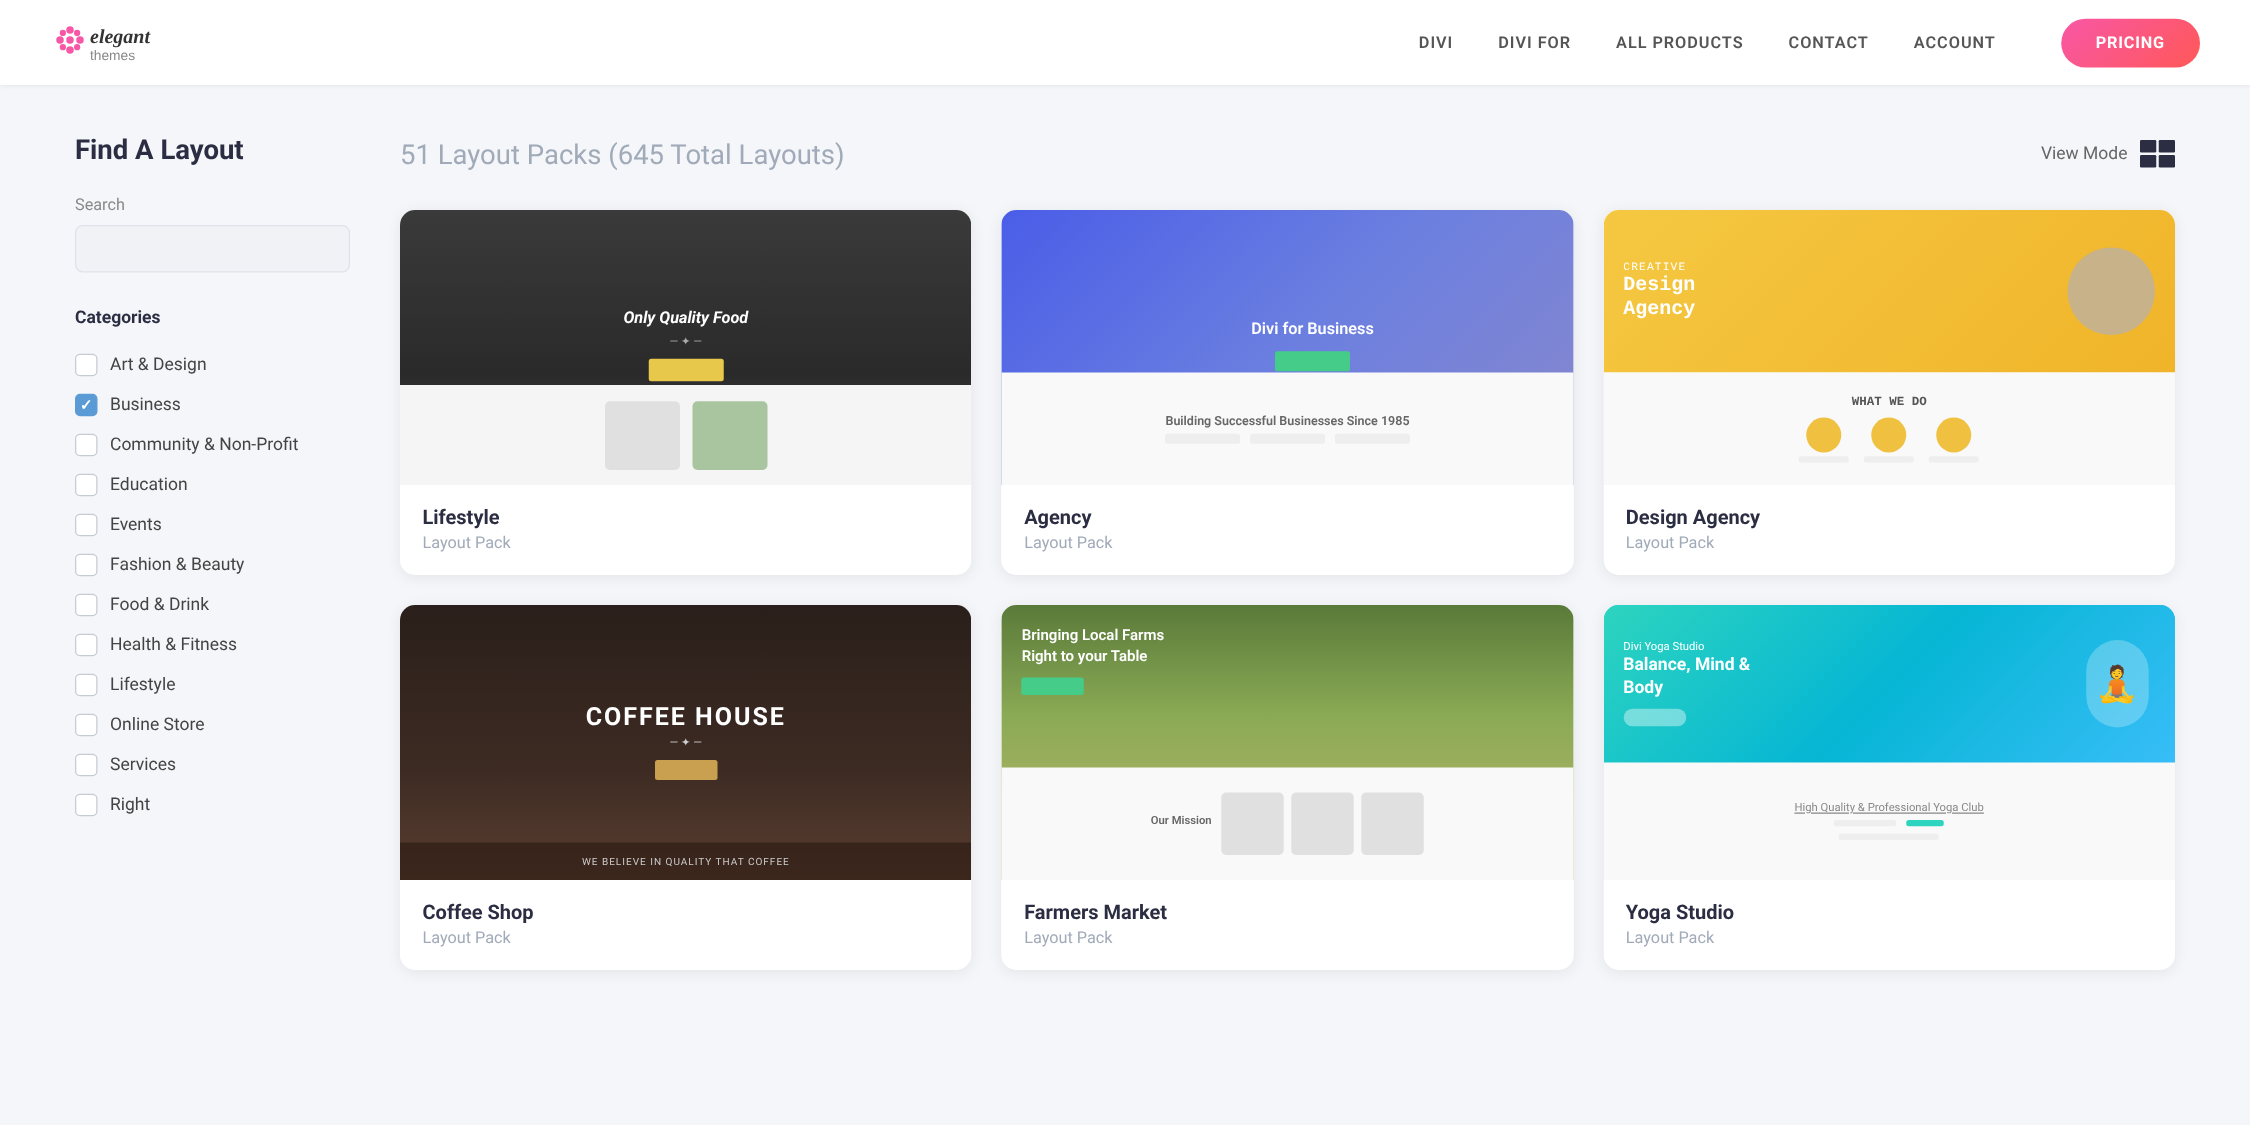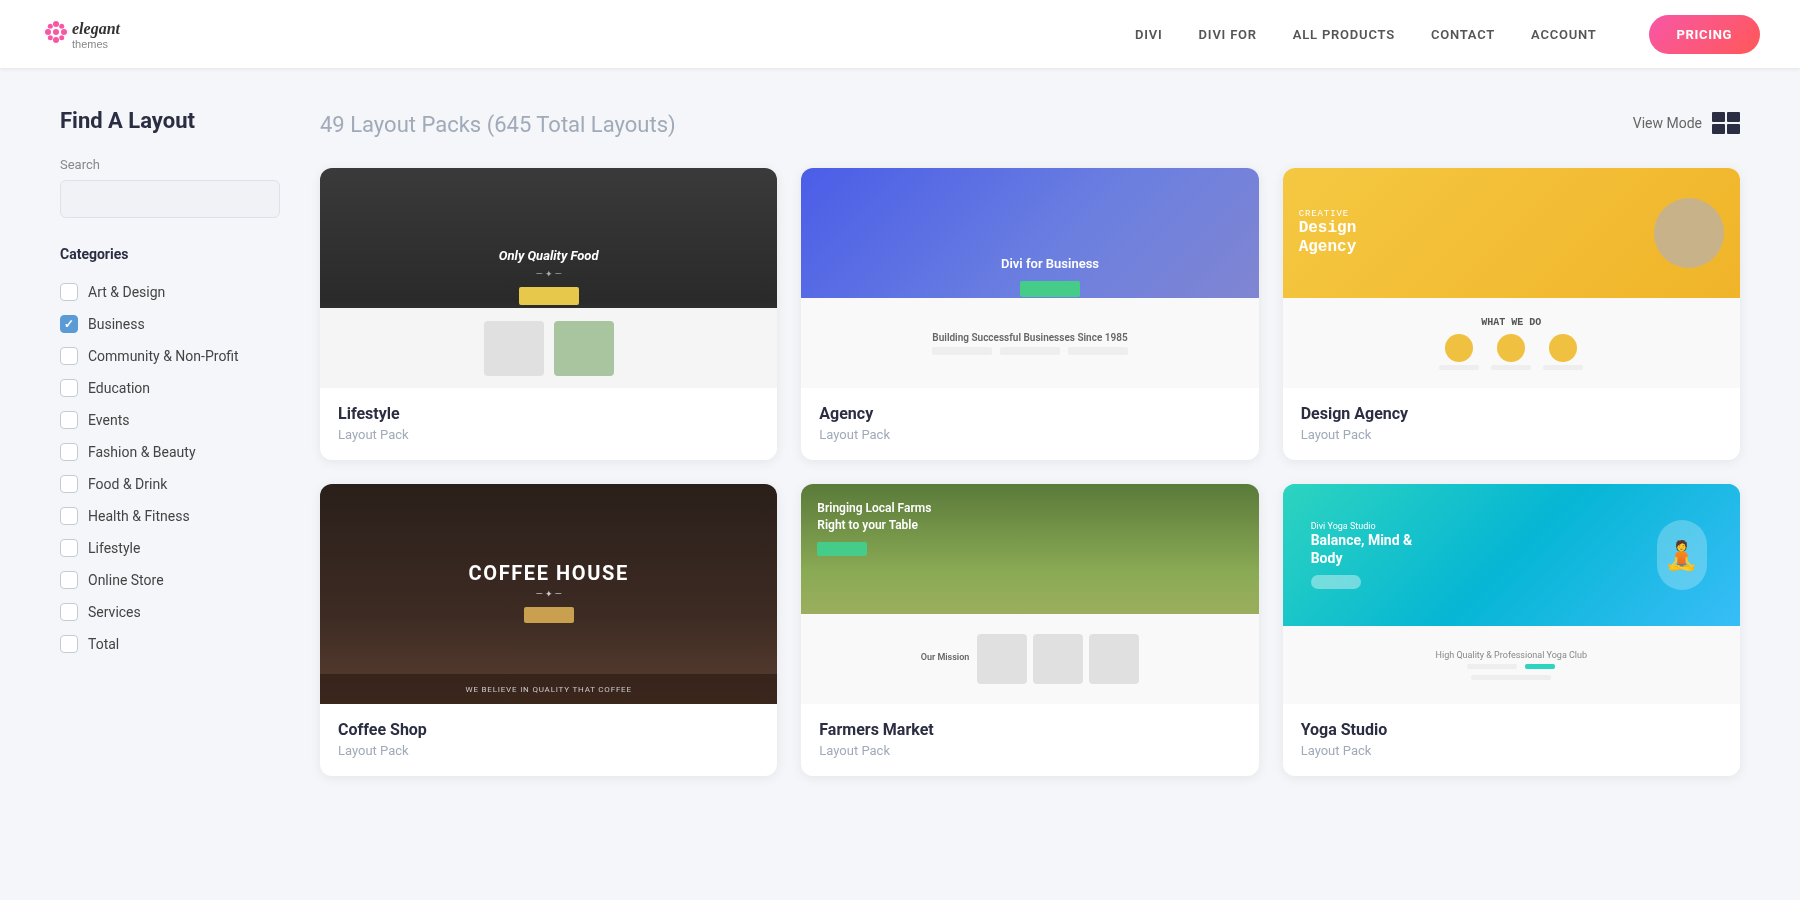--- a/index.html
+++ b/index.html
@@ -304,29 +304,29 @@
         <div class="category-item">
           <div class="cat-checkbox"></div>
           <span class="cat-label">Online Store</span>
         </div>
         <div class="category-item">
           <div class="cat-checkbox"></div>
           <span class="cat-label">Services</span>
         </div>
         <div class="category-item">
           <div class="cat-checkbox"></div>
-          <span class="cat-label">Total</span>
+          <span class="cat-label">Right</span>
         </div>
       </div>
   </aside>
 
   <main class="main">
     <div class="main-header">
       <div class="layout-count">
-        <span id="count-label">49 Layout Packs </span>
+        <span id="count-label">51 Layout Packs </span>
         <span id="count-sub" style="color: rgb(160, 170, 184); font-weight: 400; font-size: 22px;">(645 Total Layouts)</span>
       </div>
       <div class="view-mode">
         <span>View Mode</span>
         <div class="view-mode-icon">
           <div></div>
             <div></div>
             <div></div>
             <div></div>
         </div>
@@ -445,34 +445,34 @@
       </div>
           </div>
           <div class="card-info">
             <div class="card-title">Farmers Market</div>
             <div class="card-sub">Layout Pack</div>
           </div>
         </div>
         <div class="card">
           <div class="card-thumb">
       <div class="thumb-yoga" style="height:220px;">
-        <div class="thumb-yoga-top" style="height:142px;background:linear-gradient(135deg,#2dd4bf,#06b6d4,#38bdf8);display:flex;align-items:center;padding:28px;gap:12px;">
+        <div class="thumb-yoga-top" style="height:126px;background:linear-gradient(135deg,#2dd4bf,#06b6d4,#38bdf8);display:flex;align-items:center;padding:16px;gap:12px;">
           <div class="text" style="color:#fff;">
             <div class="small" style="font-size:9px;">Divi Yoga Studio</div>
             <div class="big" style="font-size:14px;font-weight:700;line-height:1.3;">Balance, Mind &amp;<br>Body</div>
             <div style="margin-top:8px;width:50px;height:14px;background:rgba(255,255,255,0.4);border-radius:10px;"></div>
           </div>
           <div style="margin-left:auto;width:60px;height:80px;display:flex;align-items:center;justify-content:center;">
             <div style="width:50px;height:70px;background:rgba(255,255,255,0.25);border-radius:30px;display:flex;align-items:center;justify-content:center;">
               <span style="font-size:28px;">🧘</span>
             </div>
           </div>
         </div>
         <div style="flex:1;background:#f9f9f9;display:flex;flex-direction:column;align-items:center;justify-content:center;padding:8px;">
-          <div style="font-size:9px;color:#888;margin-bottom:4px;">High Quality &amp; Professional Yoga Club</div>
+          <div style="font-size:9px;color:#888;margin-bottom:4px;text-decoration:underline;">High Quality &amp; Professional Yoga Club</div>
           <div style="display:flex;gap:8px;align-items:center;">
             <div style="width:50px;height:5px;background:#eee;border-radius:2px;"></div>
             <div style="width:30px;height:5px;background:#2dd4bf;border-radius:2px;"></div>
           </div>
           <div style="margin-top:6px;width:80px;height:5px;background:#eee;border-radius:2px;"></div>
         </div>
       </div>
           </div>
           <div class="card-info">
             <div class="card-title">Yoga Studio</div>

